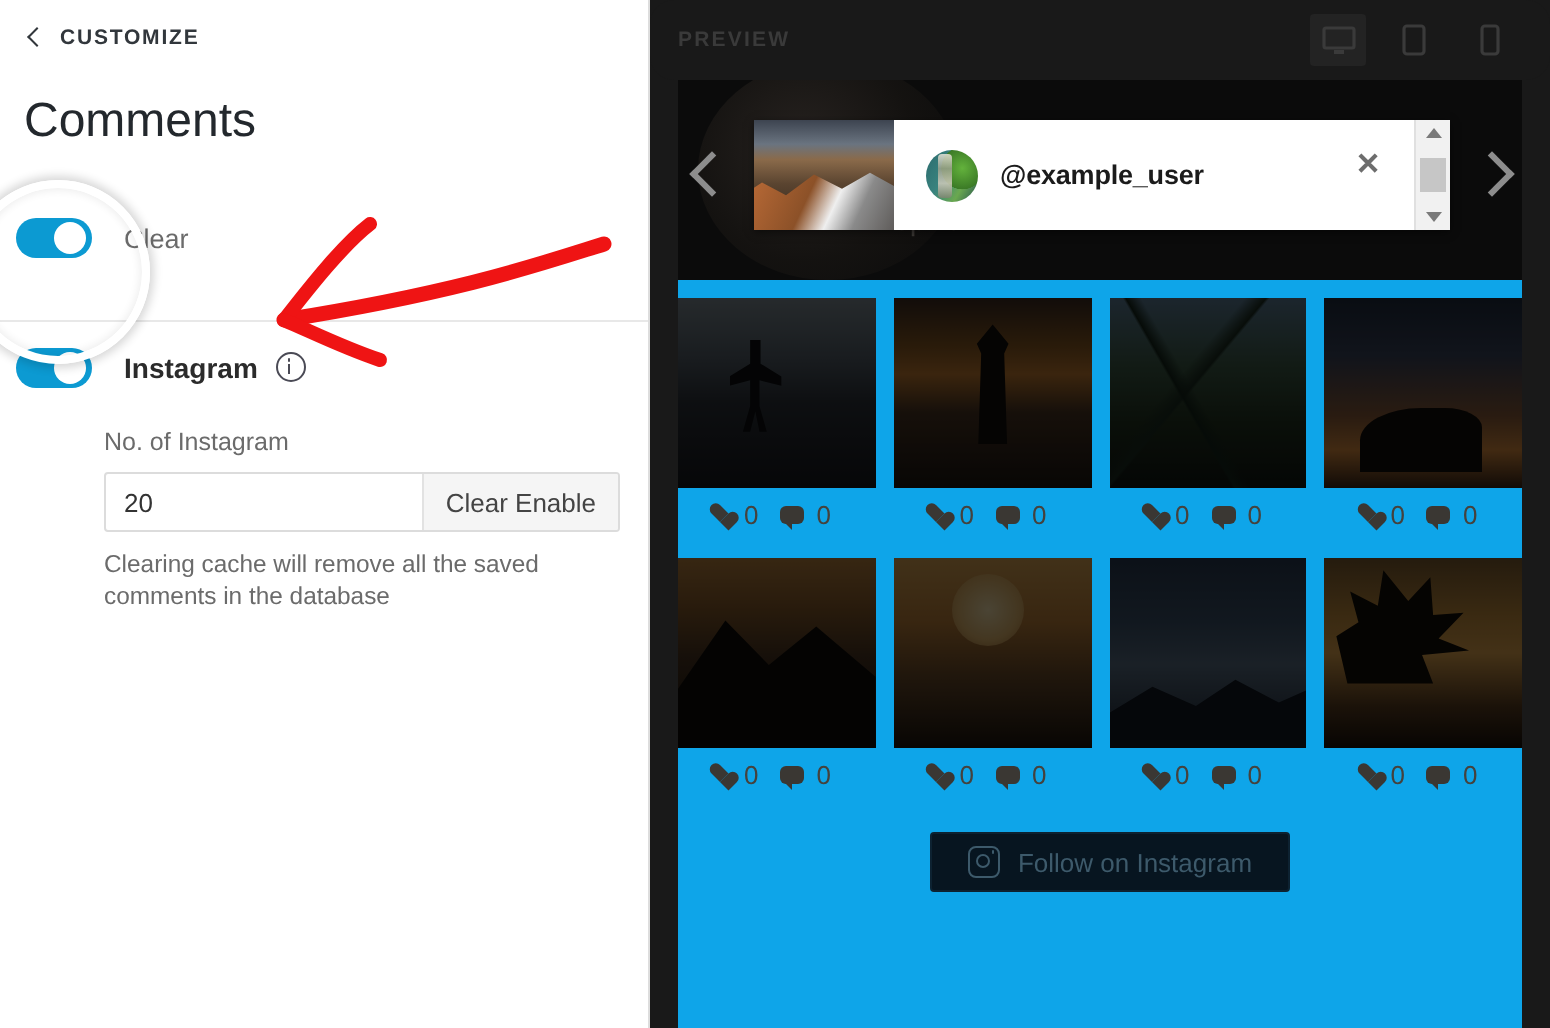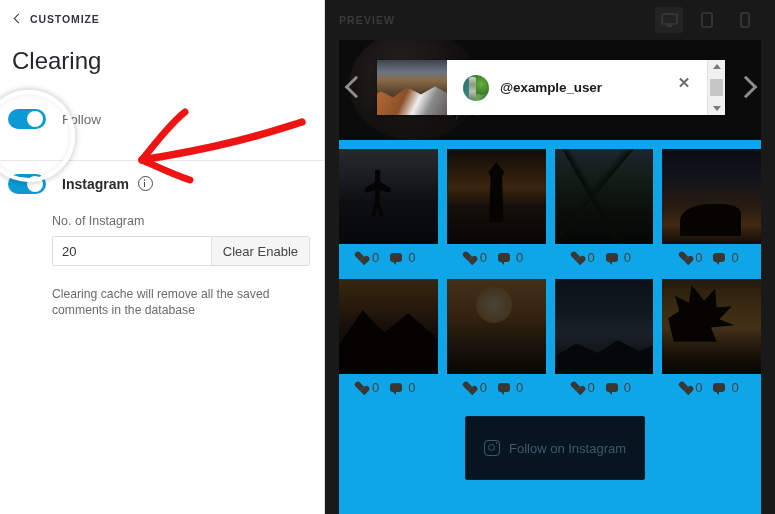--- a/index.html
+++ b/index.html
@@ -95,21 +95,21 @@
     font-family:"Liberation Sans",sans-serif;font-size:13px;color:#333;
     padding:0 9px;min-width:0;
   }
   .clear-cache-btn{
     flex:0 0 auto;display:flex;align-items:center;padding:0 11px;
     background:#f5f5f5;border-left:1px solid #e2e2e2;
     font-size:13px;color:#444;cursor:pointer;
   }
   .help-text{
     font-size:12.2px;color:#6b6b6b;line-height:16px;
-    margin-top:20px;max-width:230px;
+    margin-top:8px;max-width:230px;
   }
 
   
   .spotlight{
     position:absolute;left:-17px;top:90px;
     width:84px;height:84px;border-radius:50%;
     border:4px solid #ffffff;
     box-shadow:0 0 5px 2px rgba(0,0,0,.16), inset 0 0 4px 1px rgba(0,0,0,.07);
     pointer-events:none;
     background:transparent;
@@ -298,21 +298,21 @@
   .cta-row{
     display:flex;align-items:center;justify-content:center;gap:10px;
     padding:16px 0 10px 0;
   }
   .btn-load{
     background:#161616;color:#3c3a37;font-size:13px;
     padding:9px 22px;border:1px solid #262626;border-radius:2px;cursor:pointer;
   }
   .btn-follow{
     background:#071520;color:#3d5a6b;font-size:13px;
-    padding:23px 18px;border:1px solid #0d2231;border-radius:2px;cursor:pointer;
+    padding:6px 18px;border:1px solid #0d2231;border-radius:2px;cursor:pointer;
     display:flex;align-items:center;gap:9px;margin-left:10px;
   }
   .ig-icon{
     width:14px;height:14px;border:1.6px solid #3d5a6b;border-radius:4px;
     position:relative;flex:0 0 14px;
   }
   .ig-icon:before{
     content:"";position:absolute;left:3.2px;top:3.2px;width:5px;height:5px;
     border:1.5px solid #3d5a6b;border-radius:50%;
   }
@@ -326,27 +326,27 @@
 
 <div class="app">
 
   <div class="sidebar">
 
     <div class="customize-bar">
       <span class="back-chevron"></span>
       <span class="customize-label">CUSTOMIZE</span>
     </div>
 
-    <h1 class="panel-title">Clearing</h1>
+    <h1 class="panel-title">Comments</h1>
 
     <div class="row" style="margin-top:18px;">
       <div class="toggle">
         <span class="knob"></span>
       </div>
-      <span class="row-label">Follow</span>
+      <span class="row-label">Clear</span>
     </div>
 
     <div class="row divider-top" style="margin-top:18px;">
       <div class="toggle">
         <span class="knob"></span>
       </div>
       <span class="row-label strong">Instagram</span>
       <span class="info-icon"></span>
     </div>
 

